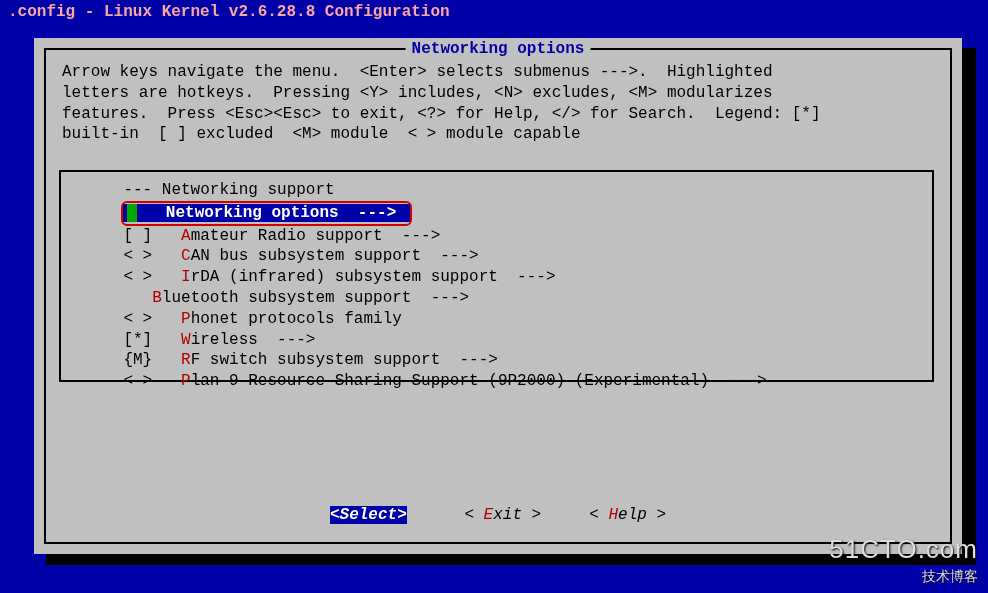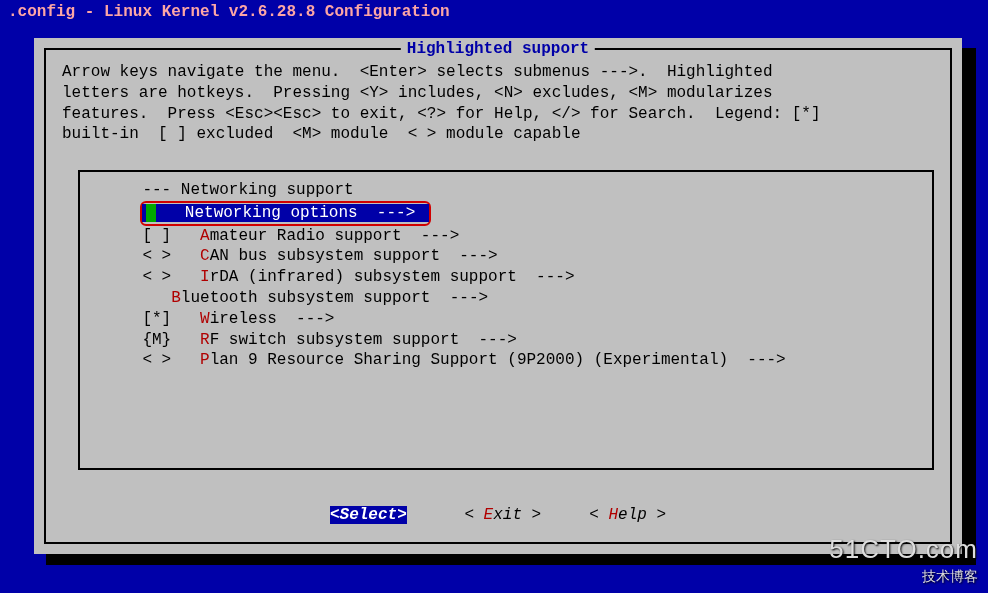--- a/index.html
+++ b/index.html
@@ -67,43 +67,43 @@
     position: absolute;
     top: 12px;
     left: 16px;
     right: 16px;
     color: #000;
     white-space: pre;
   }
   .menu-box {
     position: absolute;
     top: 120px;
-    left: 32px;
+    left: 13px;
     right: 16px;
-    height: 300px;
+    height: 212px;
     border: 2px solid #000;
     padding: 8px 0;
   }
   .menu-row {
     white-space: pre;
     padding: 0 24px;
     color: #000;
   }
   .hotkey { color: #b00000; }
   .selected-wrap {
     display: inline-block;
     border: 2px solid #d00000;
     border-radius: 6px;
     padding: 0;
     margin-left: -2px;
   }
   .selected {
     background: #0000a8;
     color: #fff;
-    font-weight: normal;
+    font-weight: bold;
     white-space: pre;
     padding: 0 4px;
   }
   .selected .green { background:#00a800; color:#00a800; }
   .selected .hotkey { color: #fff; }
   .button-row {
     position: absolute;
     bottom: 16px;
     left: 0;
     right: 0;
@@ -135,35 +135,36 @@
 </head>
 <body>
 
 <div class="titlebar">.config - Linux Kernel v2.6.28.8 Configuration</div>
 
 <div class="shadow shadow-right"></div>
 <div class="shadow shadow-bottom"></div>
 
 <div class="dialog">
   <div class="dialog-border">
-    <div class="dialog-title">Highlighted support</div>
+    <div class="dialog-title">Networking options</div>
 
     <div class="help-text"><span>Arrow keys navigate the menu.  &lt;Enter&gt; selects submenus ---&gt;.  Highlighted</span>
 <span>letters are hotkeys.  Pressing &lt;Y&gt; includes, &lt;N&gt; excludes, &lt;M&gt; modularizes</span>
 <span>features.  Press &lt;Esc&gt;&lt;Esc&gt; to exit, &lt;?&gt; for Help, &lt;/&gt; for Search.  Legend: [*]</span>
 <span>built-in  [ ] excluded  &lt;M&gt; module  &lt; &gt; module capable</span></div>
 
     <div class="menu-box">
       <div class="menu-row">    <span>--- Networking support</span></div>
       <div id="menu-items">
           <div class="menu-row">    <span class="selected-wrap"><span class="selected"><span class="green">&nbsp;</span>   <span class="hotkey">N</span>etworking options  ---&gt; </span></span></div>
           <div class="menu-row">    [ ]   <span class="hotkey">A</span>mateur Radio support  ---&gt;</div>
           <div class="menu-row">    &lt; &gt;   <span class="hotkey">C</span>AN bus subsystem support  ---&gt;</div>
           <div class="menu-row">    &lt; &gt;   <span class="hotkey">I</span>rDA (infrared) subsystem support  ---&gt;</div>
           <div class="menu-row">    <m>   <span class="hotkey">B</span>luetooth subsystem support  ---&gt;</m></div>
+          <div class="menu-row">    &lt; &gt;   <span class="hotkey">P</span>honet protocols family</div>
           <div class="menu-row">    [*]   <span class="hotkey">W</span>ireless  ---&gt;</div>
           <div class="menu-row">    {M}   <span class="hotkey">R</span>F switch subsystem support  ---&gt;</div>
           <div class="menu-row">    &lt; &gt;   <span class="hotkey">P</span>lan 9 Resource Sharing Support (9P2000) (Experimental)  ---&gt;</div>
         </div>
     </div>
 
     <div class="button-row"><span class="btn-sel"><span>&lt;</span><span class="hot">S</span><span>elect&gt;</span></span>      <span class="btn"><span>&lt; </span><span class="hot">E</span><span>xit &gt;</span></span>     <span class="btn"><span>&lt; </span><span class="hot">H</span><span>elp &gt;</span></span></div>
   </div>
 </div>
 

